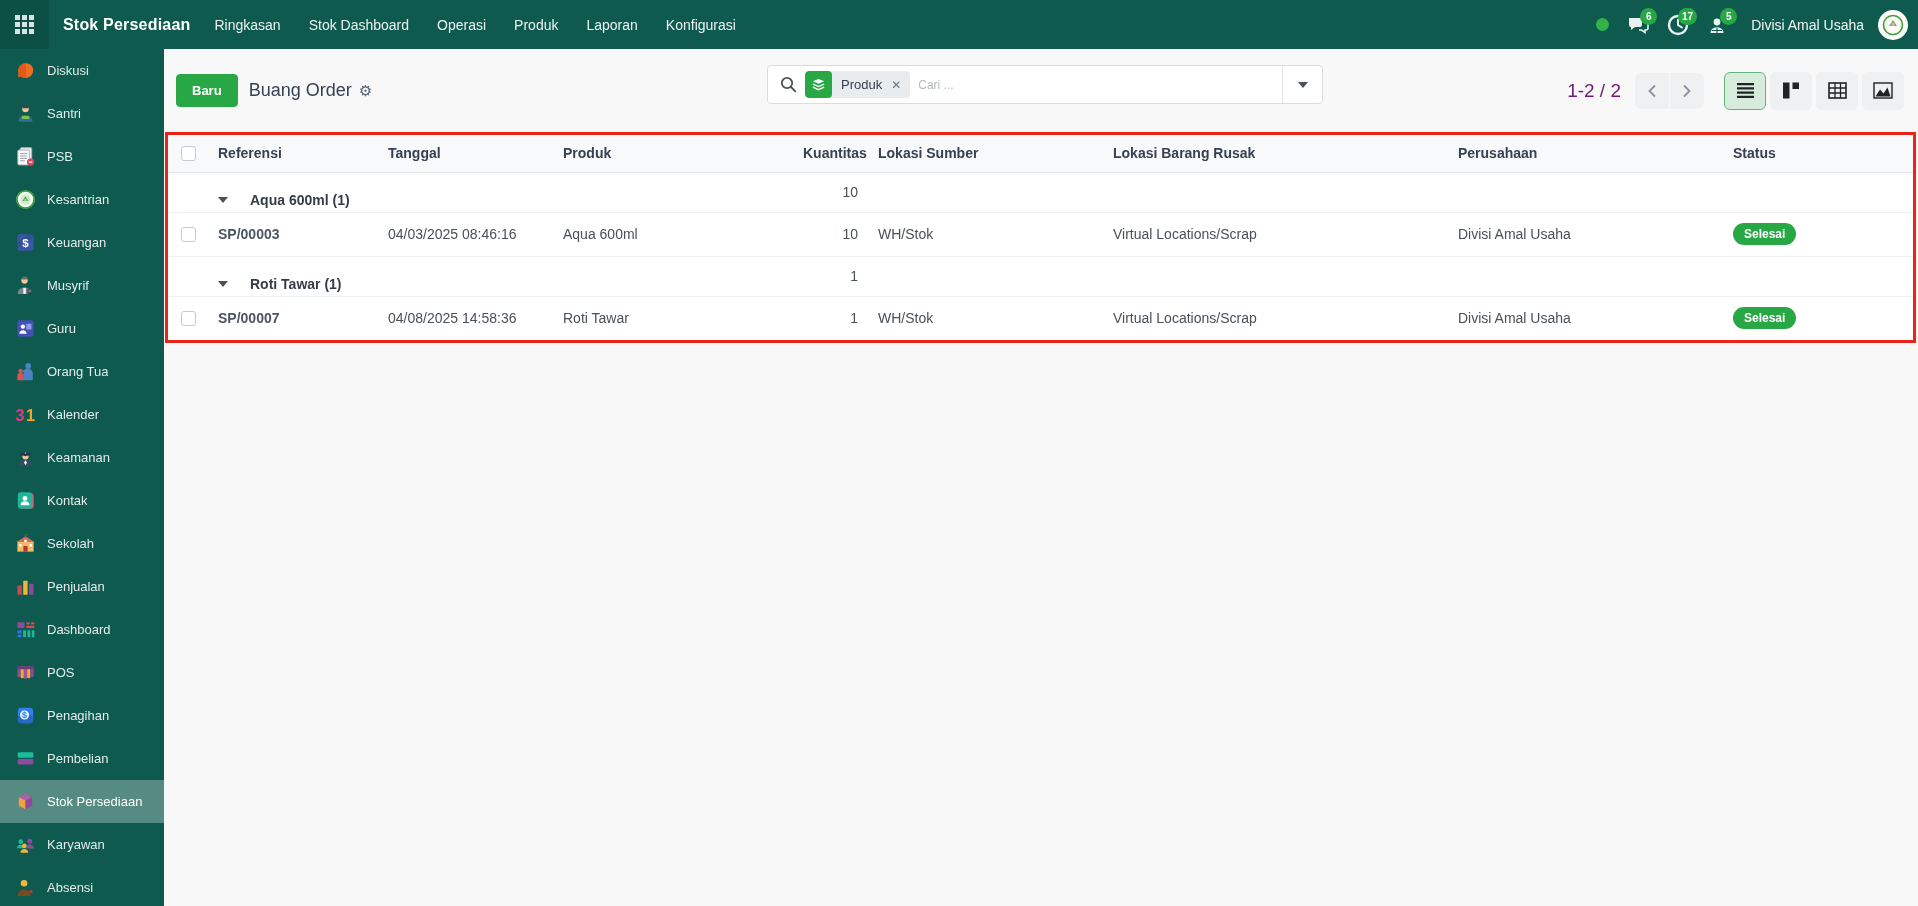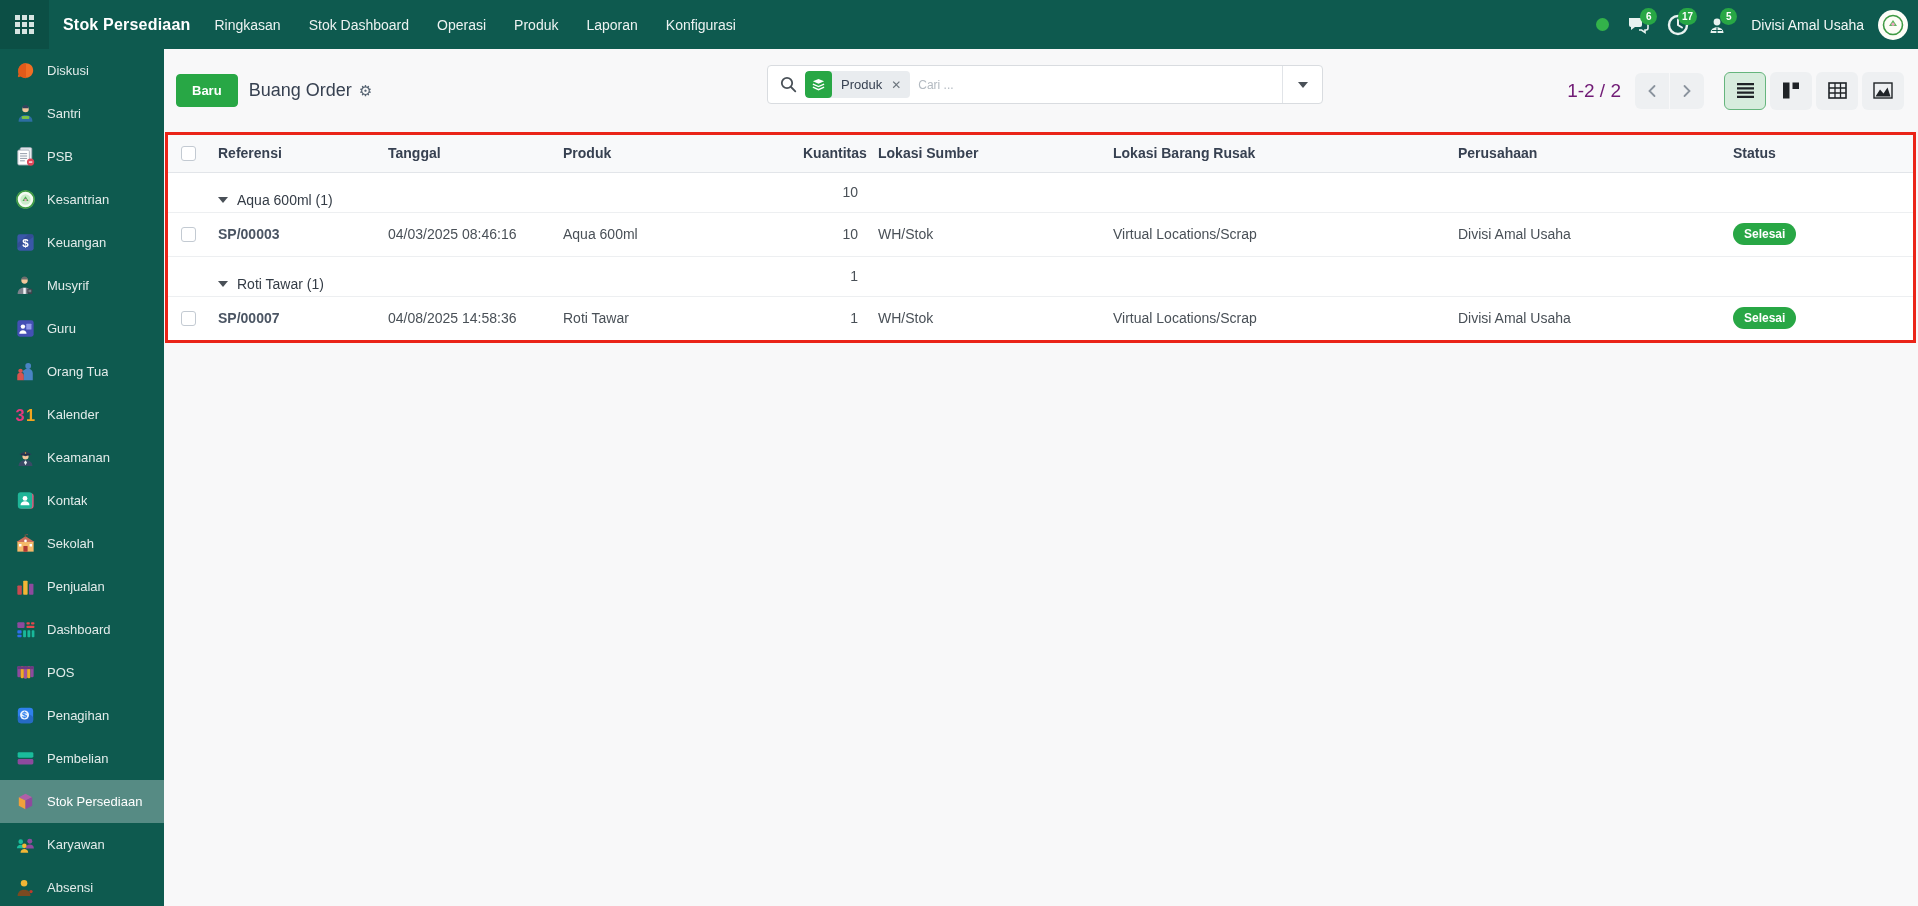--- a/index.html
+++ b/index.html
@@ -60,21 +60,21 @@
 
   
   .table-zone { border:3px solid #ea2418; margin:0 2px 0 1px; background:#fff; }
   table { width:100%; border-collapse:collapse; table-layout:fixed; }
   thead th { background:#f8f9fa; font-size:14px; font-weight:bold; color:#374151; text-align:left; height:37px; padding:2px 10px; border-bottom:1px solid #e2e5e9; white-space:nowrap; overflow:hidden; }
   th.num, td.num { text-align:right; }
   tbody td { font-size:14px; color:#495057; height:44px; padding:0 10px; border-bottom:1px solid #edeff1; white-space:nowrap; overflow:hidden; background:#fff; }
   tr.group-row td { height:40px; }
   tr:last-child td { border-bottom:none; }
   .cb { width:15px; height:15px; border:1px solid #c3cad2; border-radius:3px; background:#fff; margin-left:3px; cursor:pointer; }
-  .group-label { font-weight:normal; color:#343c46; display:flex; align-items:center; gap:9px;margin-top:16px; }
+  .group-label { font-weight:bold; color:#343c46; display:flex; align-items:center; gap:22px;margin-top:16px; }
   .tri { width:0; height:0; border-left:5px solid transparent; border-right:5px solid transparent; border-top:6px solid #495057; flex:0 0 auto; }
   .ref { font-weight:bold; color:#4b5563; }
   .badge-status { display:inline-block; background:#28a745; color:#fff; font-size:12px; font-weight:bold; padding:4px 11px; border-radius:11px; }
   .below { flex:1; background:#f8f8f9; }
 </style>
 </head>
 <body>
 
 <div class="app">
 

